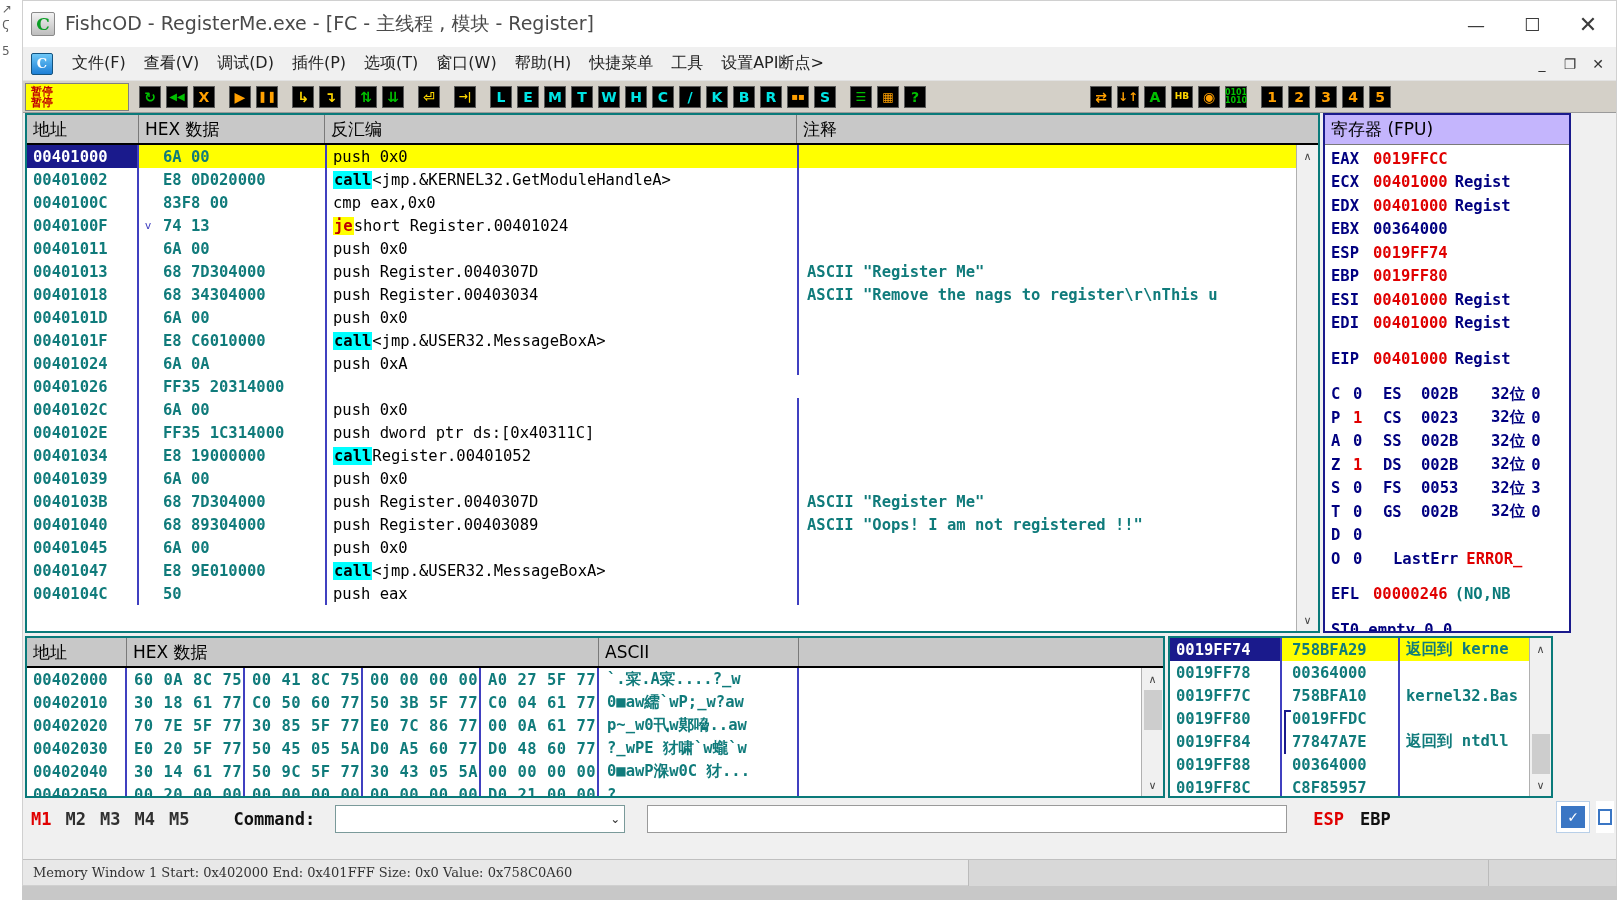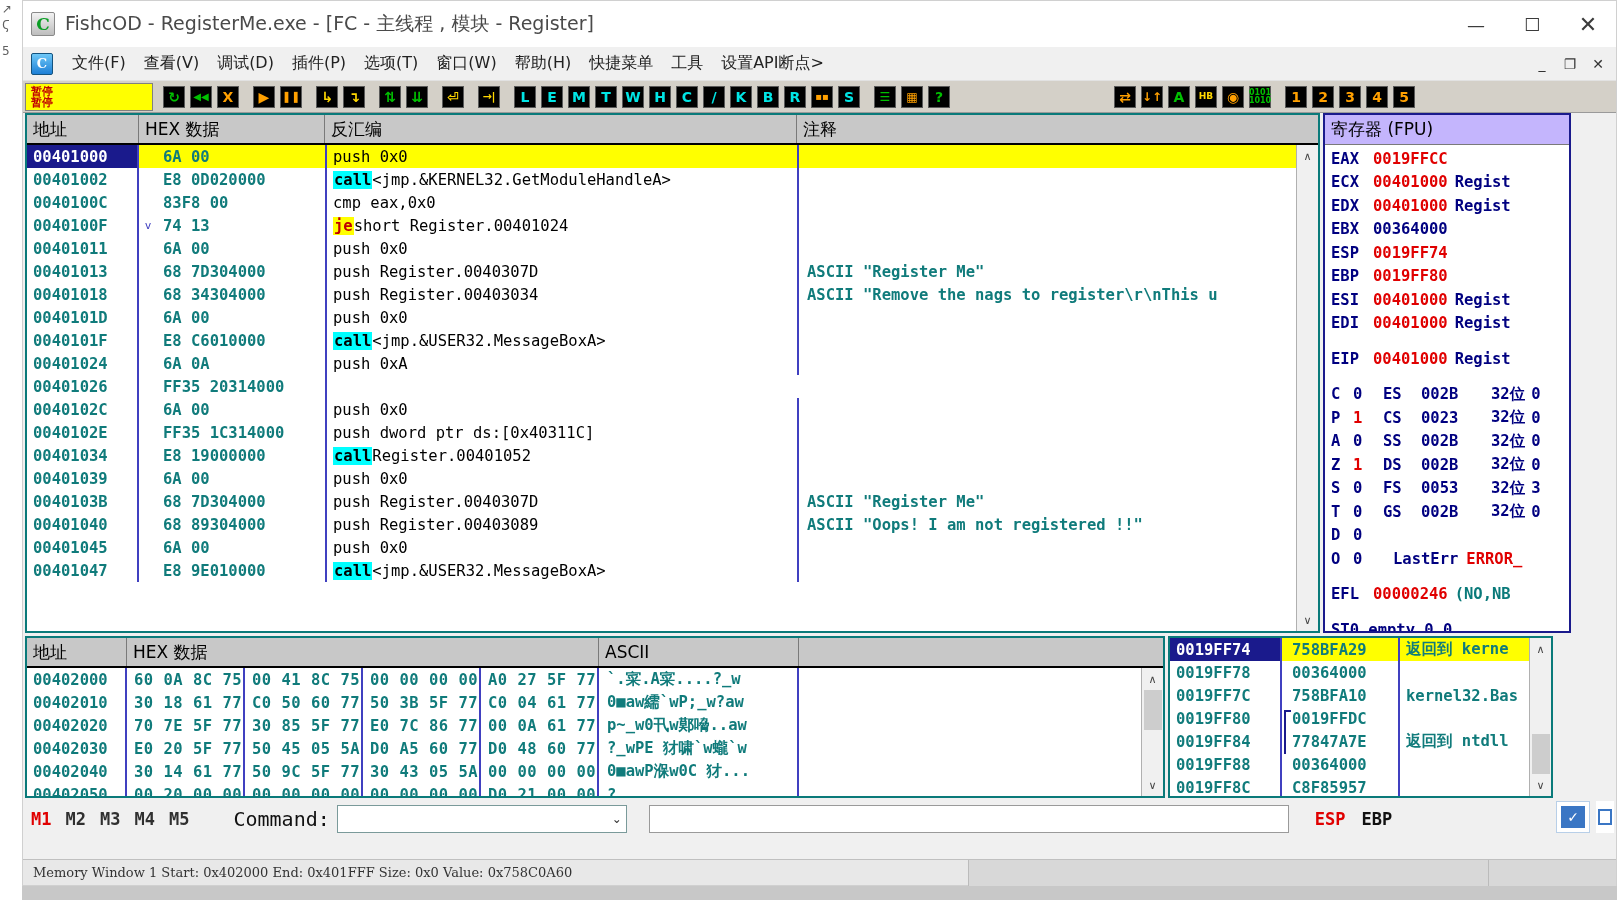--- a/index.html
+++ b/index.html
@@ -96,21 +96,21 @@
 
   
   .toolbar {
     height: 32px; flex: none;
     background: #d4d0c8;
     display: flex; align-items: center;
     padding: 0 2px;
     border-bottom: 1px solid #9a9a9a;
   }
   .status-chip {
-    width: 128px; height: 28px;
+    width: 104px; height: 28px;
     background: #ffff00;
     border: 1px solid #808080;
     color: #c00000;
     font-size: 11px; line-height: 11px;
     font-family: "DejaVu Sans", sans-serif;
     display: flex; flex-direction: column;
     justify-content: center; align-items: flex-start;
     padding-left: 5px;
     margin-right: 8px;
     font-weight: bold;
@@ -346,22 +346,22 @@
   }
   .m-btns { display: flex; align-items: center; margin-right: 30px; }
   .m-btn {
     font-family: "DejaVu Sans Mono", monospace;
     font-size: 17px; font-weight: bold; color: #303030;
     margin-right: 14px;
   }
   .m-btn.active { color: #e00000; }
   .cmd-label {
     font-family: "DejaVu Sans Mono", monospace;
-    font-size: 20px; font-weight: normal; color: #111;
-    margin-right: 7px;
+    font-size: 17px; font-weight: bold; color: #111;
+    margin-right: 20px;
   }
   .cmd-combo {
     width: 290px; height: 28px;
     background: #ffffff; border: 1px solid #7a9a9a;
     display: flex; align-items: center;
     padding: 0 4px;
     position: relative;
   }
   .cmd-input {
     flex: 1; font-family: "DejaVu Sans Mono", monospace;
@@ -750,20 +750,27 @@
                   <div class="c-cmt"></div>
                 </div>
                 <div class="drow">
                   <div class="c-addr">00401047</div>
                   <div class="c-mark"></div>
                   <div class="c-hex">E8 9E010000</div>
                   <div class="c-dis">
                     <span class="kw-call">call</span>
                     <span class="dis-txt"> &lt;jmp.&amp;USER32.MessageBoxA&gt;</span>
                   </div>
+                  <div class="c-cmt"></div>
+                </div>
+                <div class="drow">
+                  <div class="c-addr">0040104C</div>
+                  <div class="c-mark"></div>
+                  <div class="c-hex">50</div>
+                  <div class="c-dis">push eax</div>
                   <div class="c-cmt"></div>
                 </div>
               </div>
             <div class="vscroll">
               <div class="sb-arrow">∧</div>
               <div class="sb-track"></div>
               <div class="sb-arrow">∨</div>
             </div>
           </div>
         </div>

